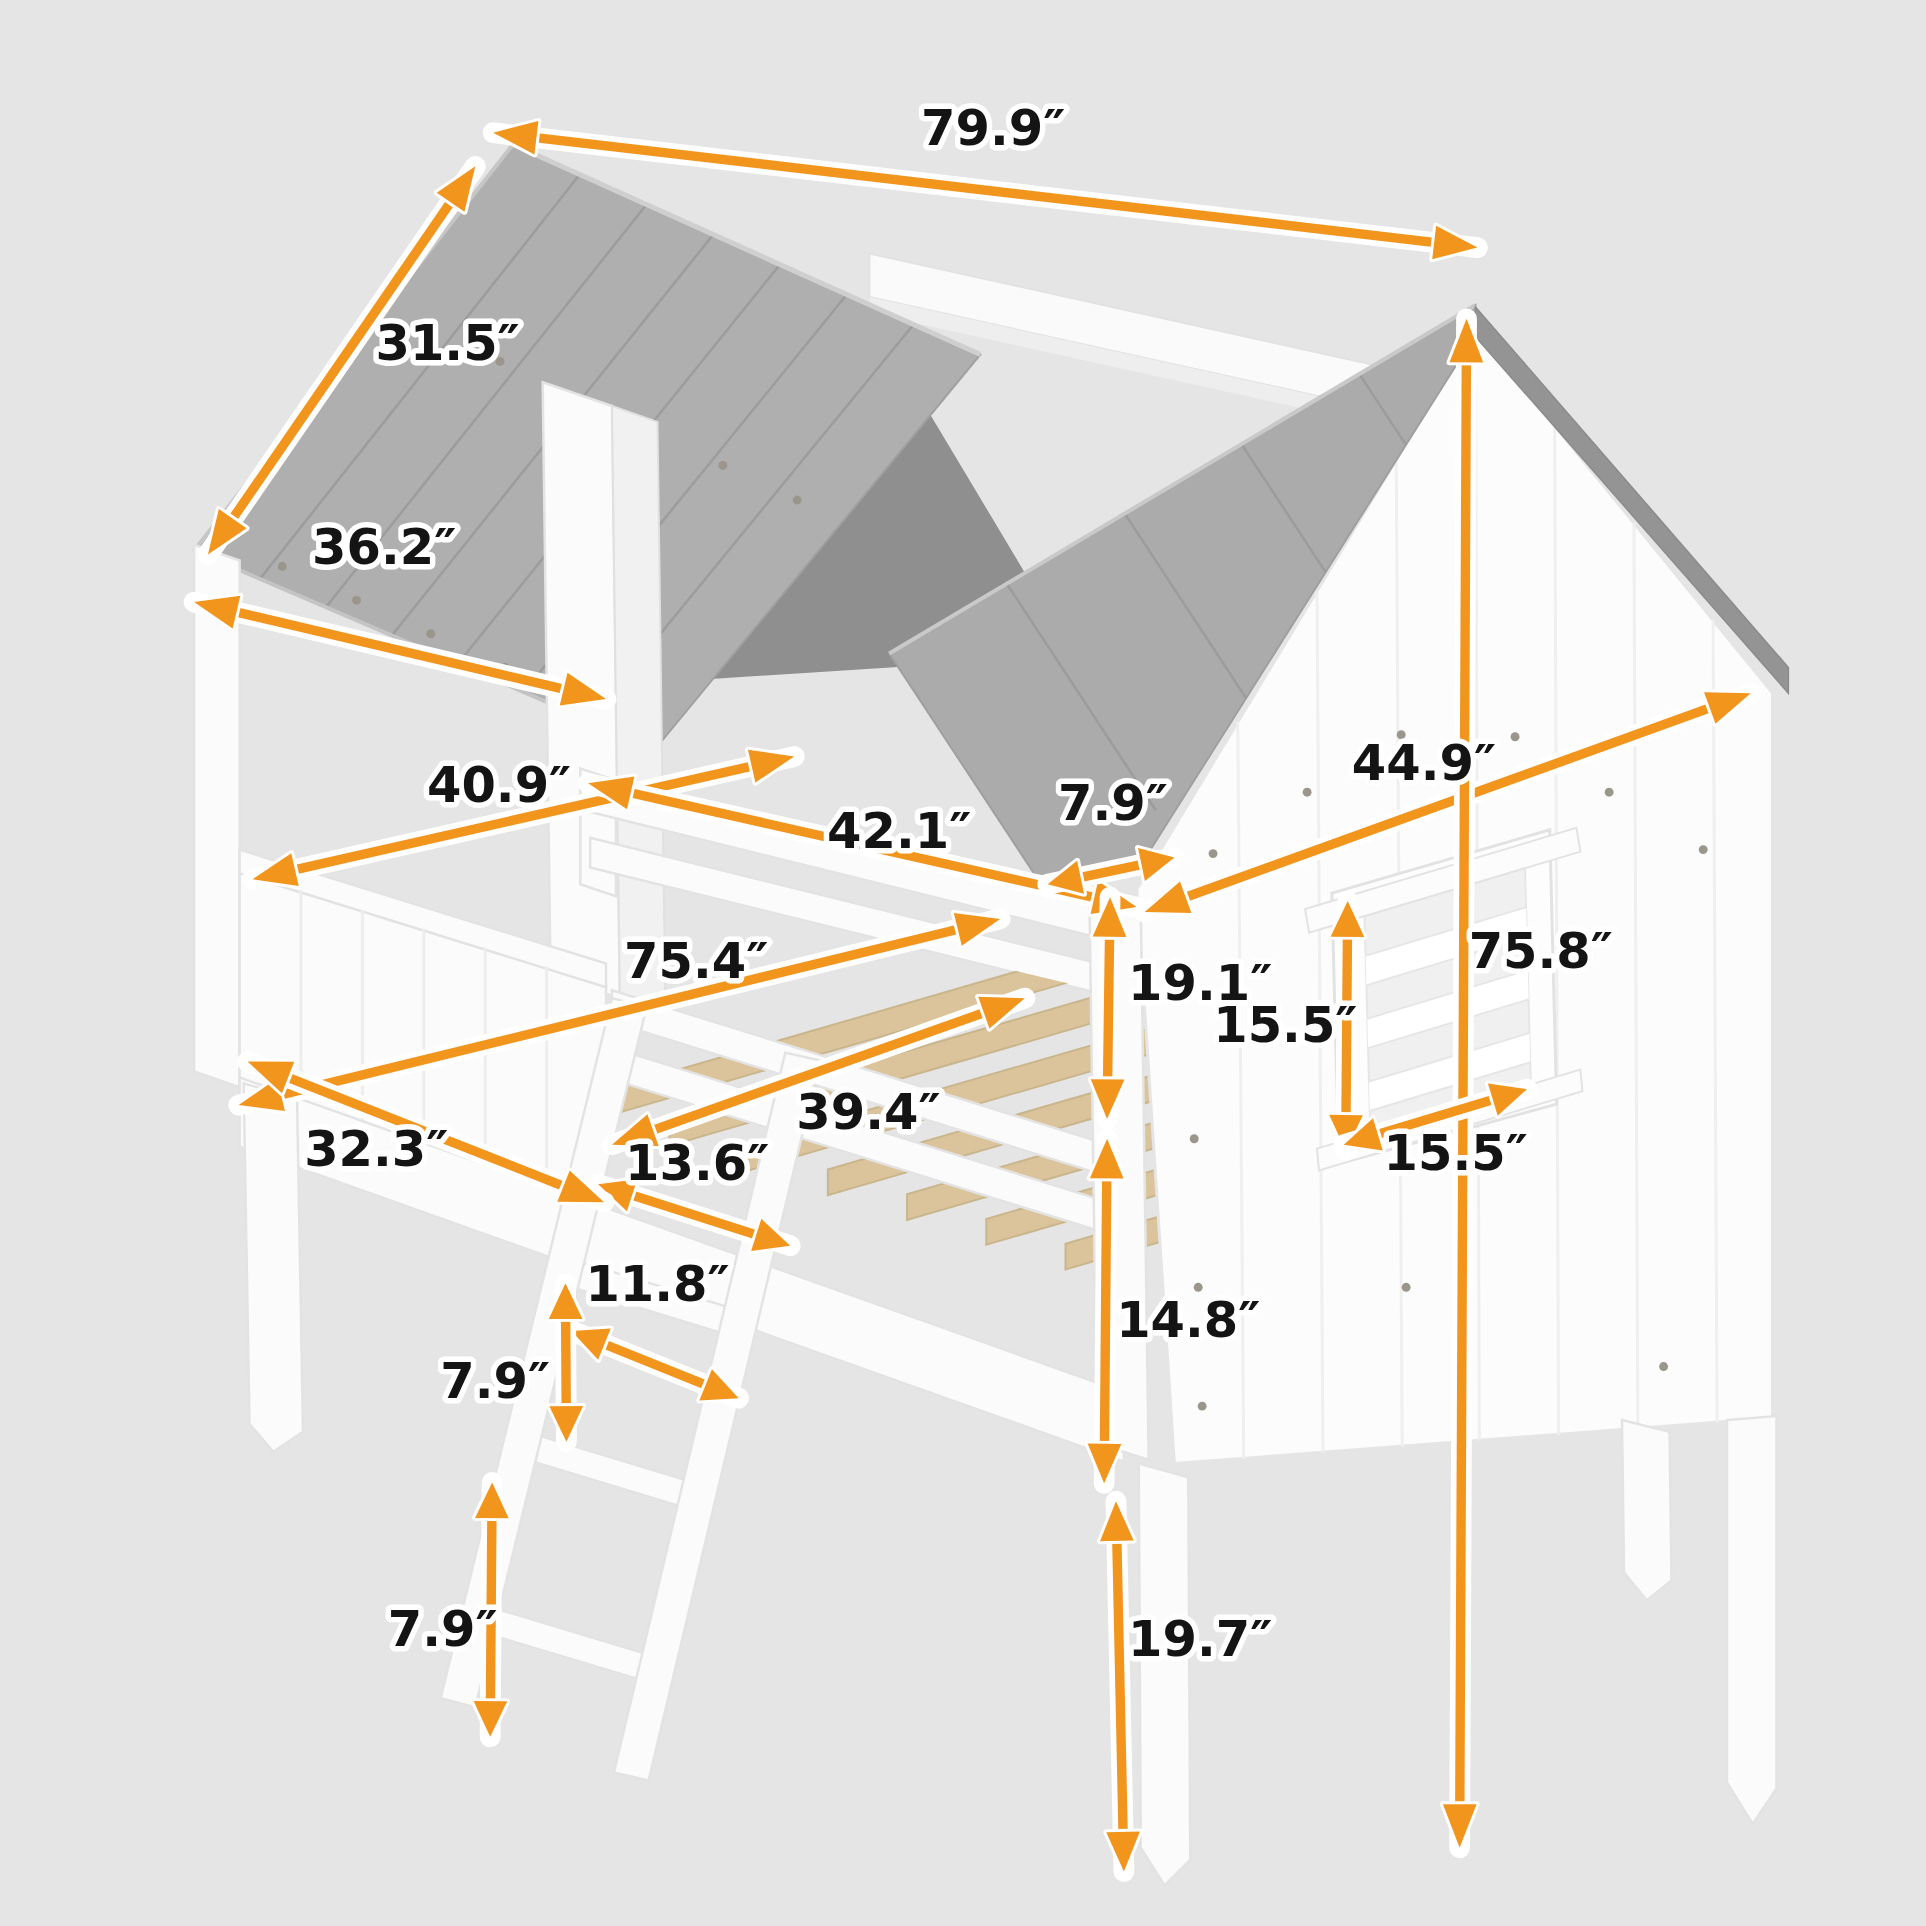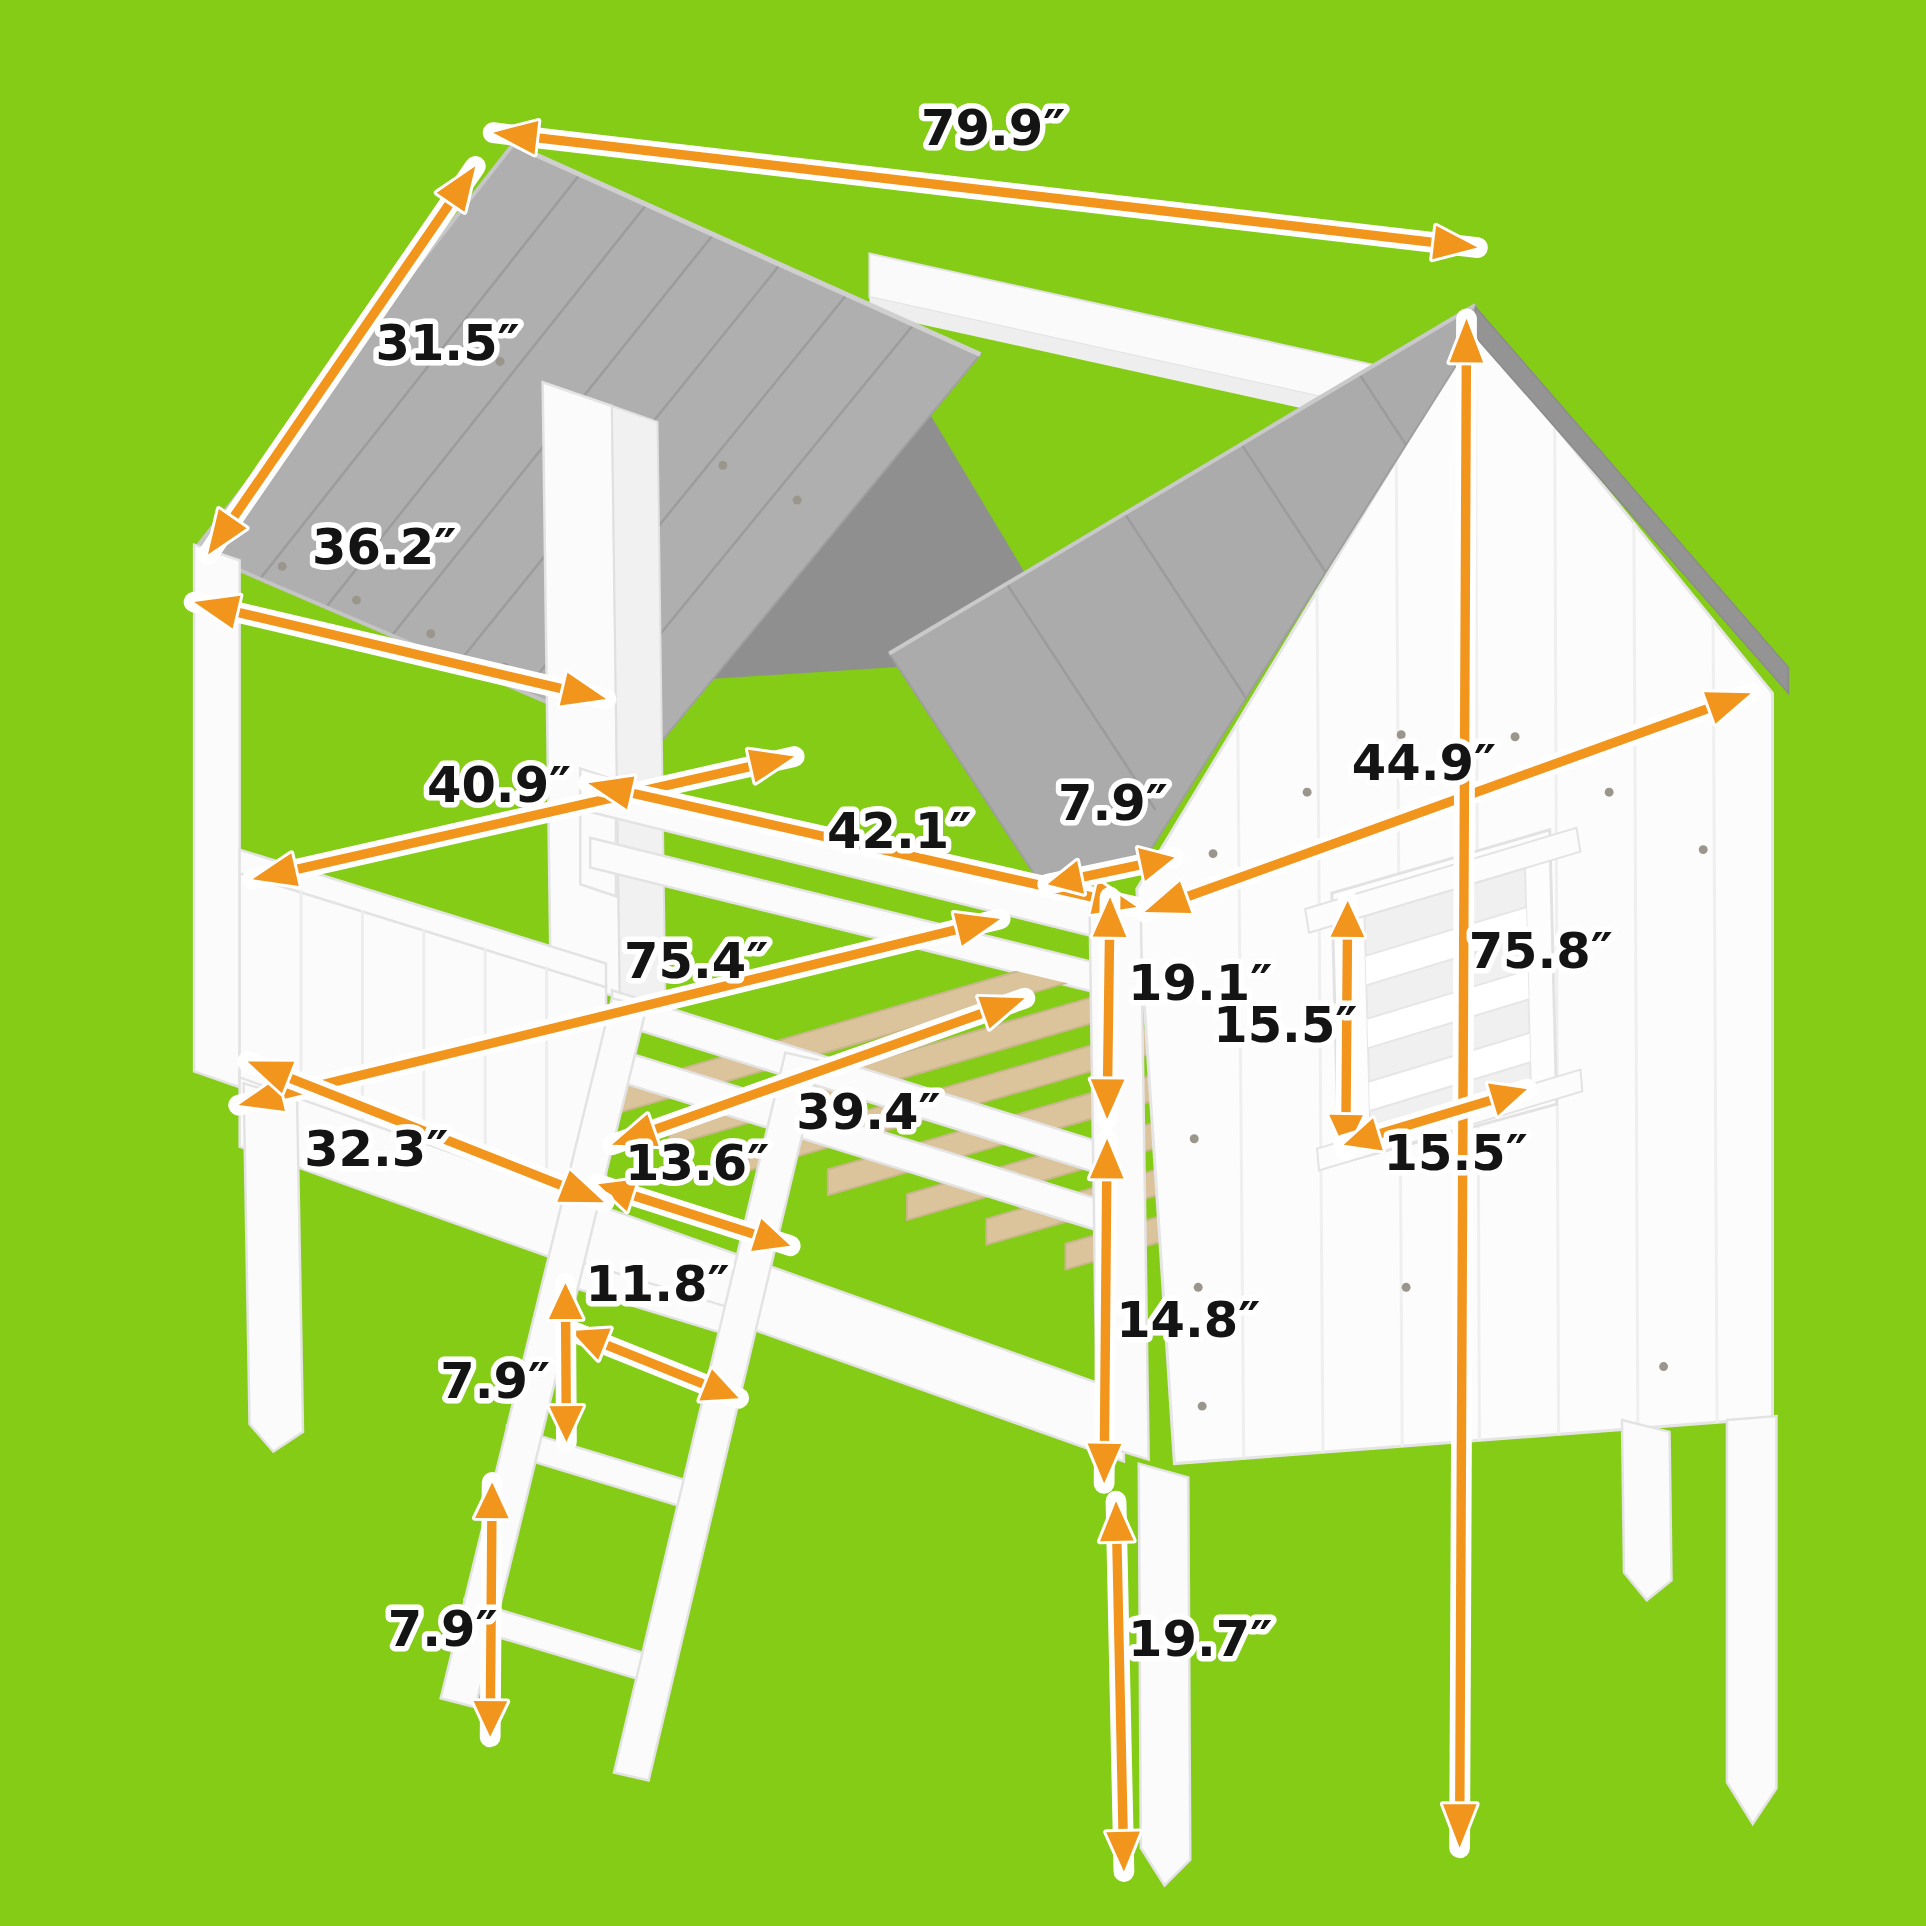--- a/index.html
+++ b/index.html
@@ -1,16 +1,16 @@
 <!DOCTYPE html>
 <html><head>
 <meta charset="utf-8">
 <style>
   html,body{margin:0;padding:0;background:#ffffff;}
-  .stage{width:1927px;height:1927px;position:relative;background:#84cc16;overflow:hidden;}
+  .stage{width:1927px;height:1927px;position:relative;background:#e5e5e5;overflow:hidden;}
   svg{display:block;font-family:"DejaVu Sans","Liberation Sans",sans-serif;}
   text.dim{
     font-family:"DejaVu Sans","Liberation Sans",sans-serif;
     font-size:50px;
     font-weight:bold;
     fill:#141414;
     stroke:#ffffff;
     stroke-width:11px;
     paint-order:stroke;
     stroke-linejoin:round;

